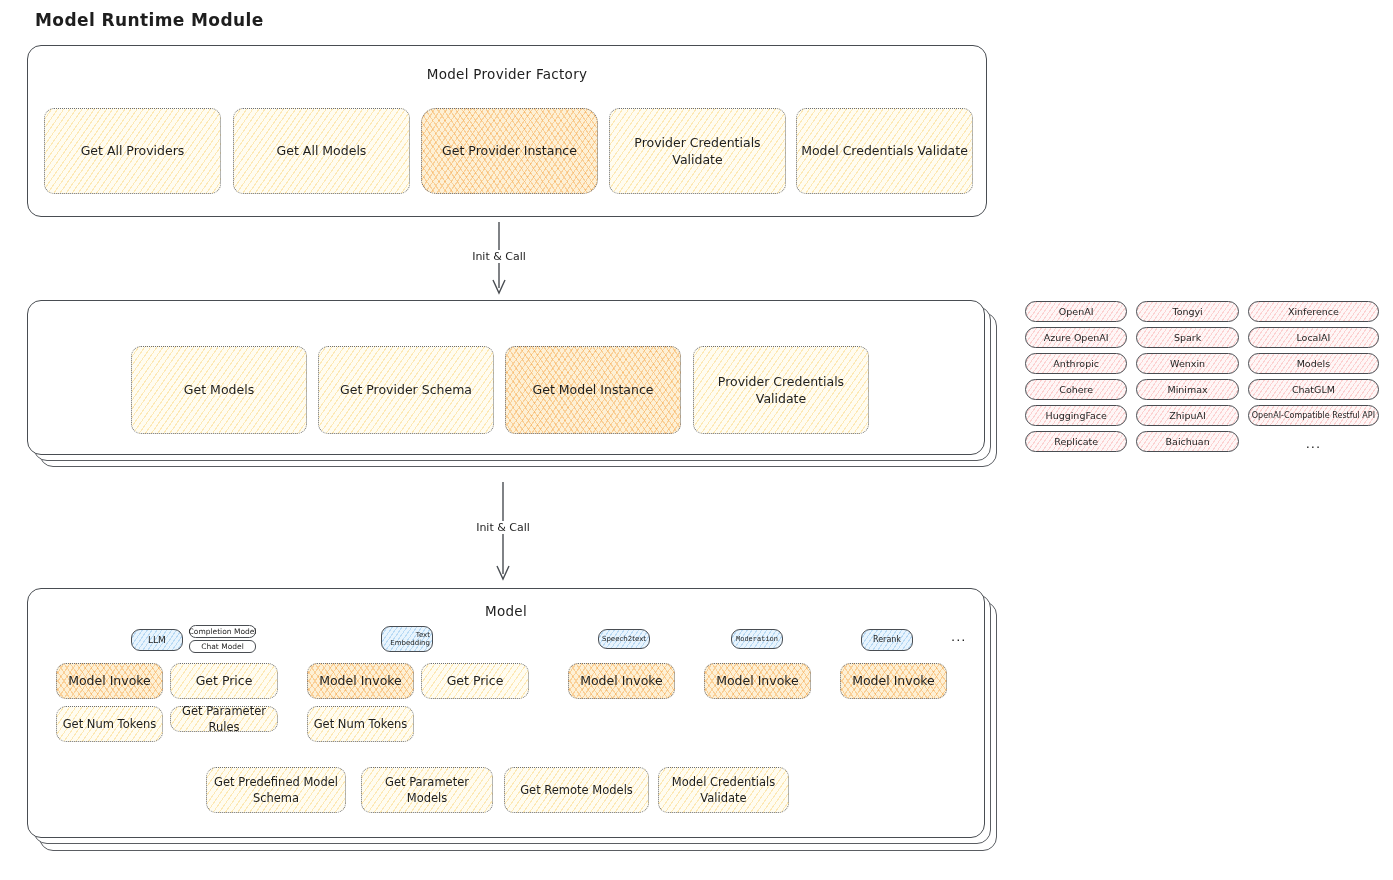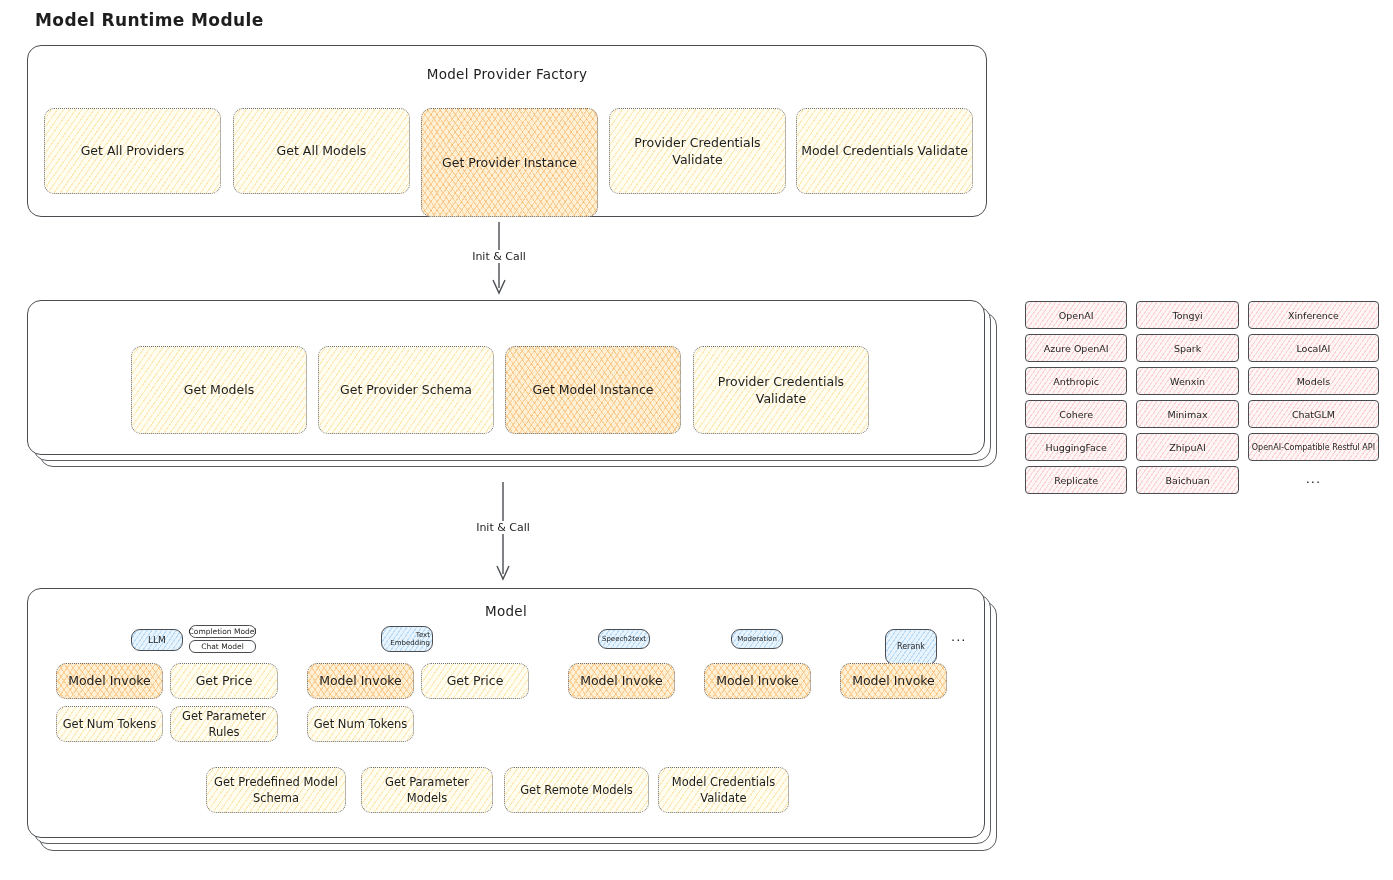--- a/index.html
+++ b/index.html
@@ -26,21 +26,21 @@
     background-image:
       repeating-linear-gradient(125deg, rgba(245,159,58,0.40) 0 1px, transparent 1px 5px),
       repeating-linear-gradient(55deg, rgba(245,159,58,0.40) 0 1px, transparent 1px 5px); }
 
   .arrow { position:absolute; }
   .arrow-label { position:absolute; transform:translateX(-50%); background:#ffffff;
     padding:0 5px; font-size:11px; white-space:nowrap; }
 
   .pgrid { position:absolute; left:1025px; top:301px; width:354px; display:flex; gap:9px; }
   .pcol { flex:1; display:flex; flex-direction:column; gap:5px; }
-  .pcell { height:28px; border:1.4px solid #494d52; border-radius:4px;
+  .pcell { height:21px; border:1.4px solid #494d52; border-radius:12px;
     background-color:#fef6f6;
     background-image:repeating-linear-gradient(125deg, rgba(250,150,150,0.38) 0 1px, transparent 1px 4px);
     display:flex; align-items:center; justify-content:center; text-align:center;
     font-size:9.5px; padding:0 3px; white-space:nowrap; }
   .pcell.small { font-size:8px; }
   .pmore { height:24px; display:flex; align-items:center; justify-content:center;
     font-size:13px; letter-spacing:1px; }
 
   .tag { position:absolute; border:1.3px solid #494d52; border-radius:9px;
     background-color:#e8f4fd;
@@ -56,21 +56,21 @@
 <body>
 
 <div class="stage">
 
   <div class="page-title">Model Runtime Module</div>
 
   <div class="box" style="left:27px; top:45px; width:960px; height:172px;">
     <div class="section-title" style="top:20px;">Model Provider Factory</div>
     <div class="btn fill-yellow" style="left:16px; top:62px; width:177px; height:86px;">Get All Providers</div>
     <div class="btn fill-yellow" style="left:205px; top:62px; width:177px; height:86px;">Get All Models</div>
-    <div class="btn fill-orange" style="left:393px; top:62px; width:177px; height:109px;">Get Provider Instance</div>
+    <div class="btn fill-orange" style="left:393px; top:62px; width:177px; height:86px;border-radius:15px;">Get Provider Instance</div>
     <div class="btn fill-yellow" style="left:581px; top:62px; width:177px; height:86px;">Provider Credentials Validate</div>
     <div class="btn fill-yellow" style="left:768px; top:62px; width:177px; height:86px;">Model Credentials Validate</div>
   </div>
 
   <svg class="arrow" style="left:489px; top:222px;" width="20" height="74">
     <line x1="10" y1="0" x2="10" y2="66" stroke="#494d52" stroke-width="1.4"></line>
     <path d="M4 58 L10 71 L16 58" fill="none" stroke="#494d52" stroke-width="1.4"></path>
   </svg>
   <div class="arrow-label" style="left:499px; top:250px;">Init &amp; Call</div>
 
@@ -119,34 +119,34 @@
   <div class="layer" style="left:39px; top:601px; width:958px; height:250px;"></div>
   <div class="layer" style="left:33px; top:594px; width:958px; height:250px;"></div>
   <div class="box" style="left:27px; top:588px; width:958px; height:250px;">
     <div class="section-title" style="top:14px;">Model</div>
 
     <div class="tag" style="left:103px; top:40px; width:52px; height:22px; font-size:9px;">LLM</div>
     <div class="minitag" style="left:161px; top:36px; width:67px; height:13px;">Completion Model</div>
     <div class="minitag" style="left:161px; top:51px; width:67px; height:13px;border-radius:6px;">Chat Model</div>
     <div class="tag" style="left:353px; top:37px; width:52px; height:26px; font-size:7px;">Text Embedding</div>
     <div class="tag" style="left:570px; top:40px; width:52px; height:20px; font-size:7px;">Speech2text</div>
-    <div class="tag" style="left:703px; top:40px; width:52px; height:20px; font-size:7px;">Moderation</div>
-    <div class="tag" style="left:833px; top:40px; width:52px; height:36px; font-size:8px;margin-left:24px;">Rerank</div>
+    <div class="tag" style="left:703px; top:40px; width:52px; height:20px; font-size:7px;font-family:Liberation Mono, monospace;">Moderation</div>
+    <div class="tag" style="left:833px; top:40px; width:52px; height:22px; font-size:8px;">Rerank</div>
     <div class="dots" style="left:923px; top:40px;">...</div>
 
     <div class="btn fill-orange" style="left:28px; top:74px; width:107px; height:36px;">Model Invoke</div>
     <div class="btn fill-yellow" style="left:142px; top:74px; width:108px; height:36px;">Get Price</div>
     <div class="btn fill-orange" style="left:279px; top:74px; width:107px; height:36px;">Model Invoke</div>
     <div class="btn fill-yellow" style="left:393px; top:74px; width:108px; height:36px;">Get Price</div>
     <div class="btn fill-orange" style="left:540px; top:74px; width:107px; height:36px;">Model Invoke</div>
     <div class="btn fill-orange" style="left:676px; top:74px; width:107px; height:36px;">Model Invoke</div>
     <div class="btn fill-orange" style="left:812px; top:74px; width:107px; height:36px;">Model Invoke</div>
 
     <div class="btn fill-yellow" style="left:28px; top:117px; width:107px; height:36px; font-size:11.5px;">Get Num Tokens</div>
-    <div class="btn fill-yellow" style="left:142px; top:117px; width:108px; height:36px; font-size:11.5px;">Get Parameter Rules</div>
+    <div class="btn fill-yellow" style="left:142px; top:117px; width:108px; height:26px; font-size:11.5px;">Get Parameter Rules</div>
     <div class="btn fill-yellow" style="left:279px; top:117px; width:107px; height:36px; font-size:11.5px;">Get Num Tokens</div>
 
     <div class="btn fill-yellow" style="left:178px; top:178px; width:140px; height:46px; font-size:11.5px;">Get Predefined Model Schema</div>
     <div class="btn fill-yellow" style="left:333px; top:178px; width:132px; height:46px; font-size:11.5px;">Get Parameter Models</div>
     <div class="btn fill-yellow" style="left:476px; top:178px; width:145px; height:46px; font-size:11.5px;">Get Remote Models</div>
     <div class="btn fill-yellow" style="left:630px; top:178px; width:131px; height:46px; font-size:11.5px;">Model Credentials Validate</div>
   </div>
 
 </div>
 

